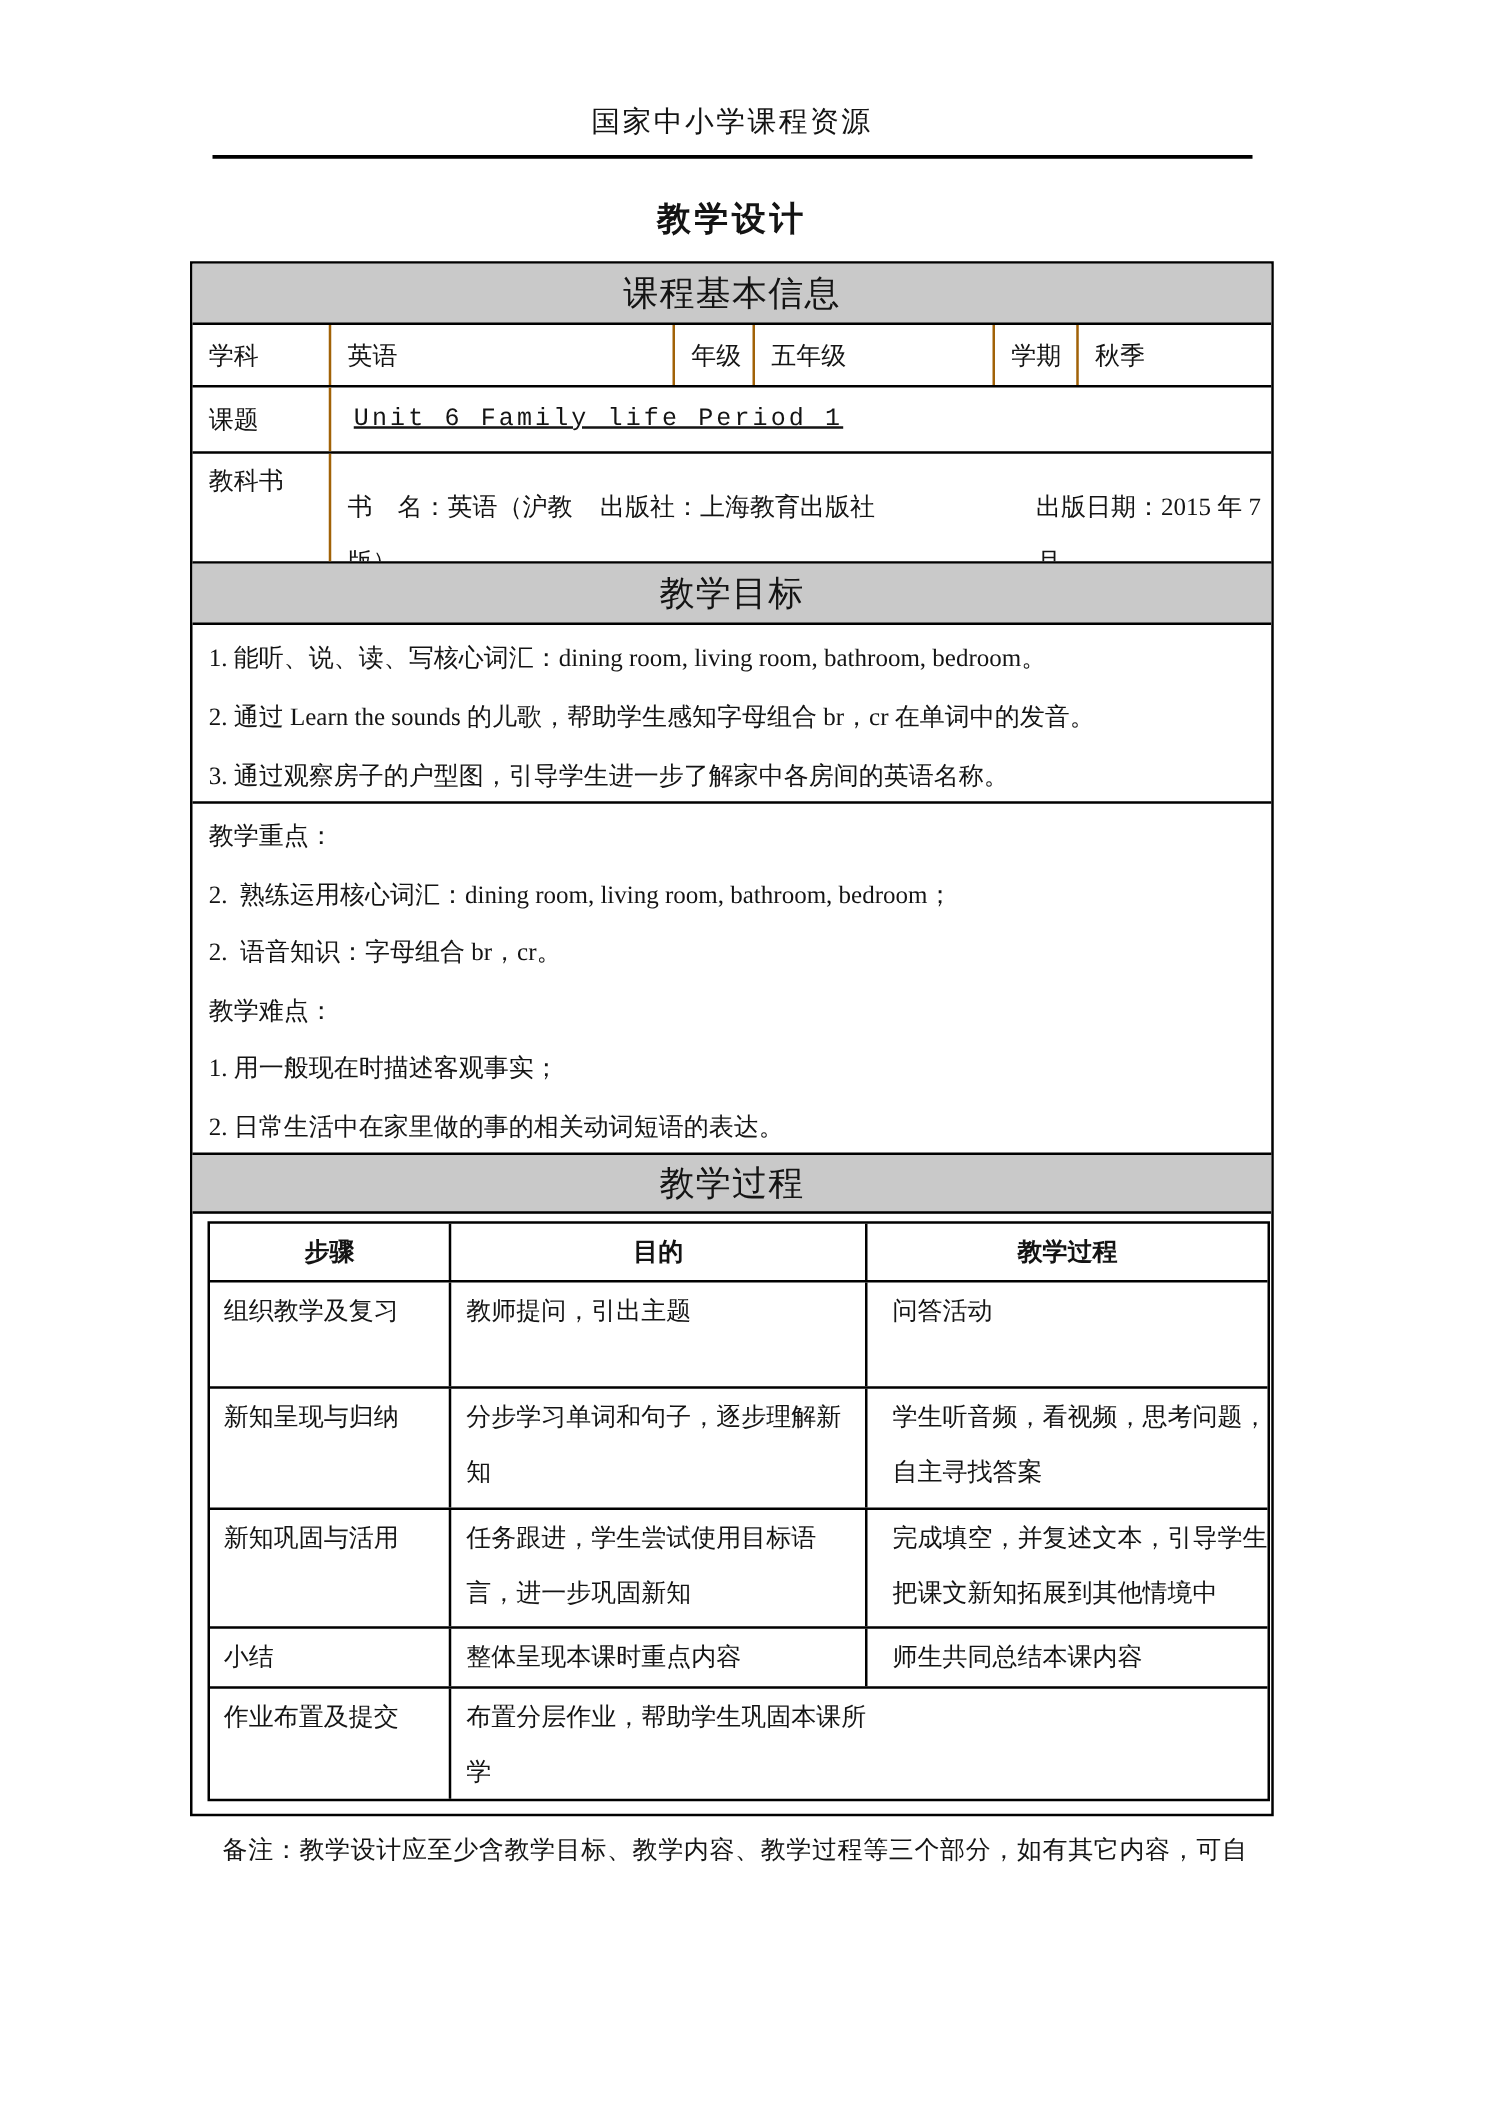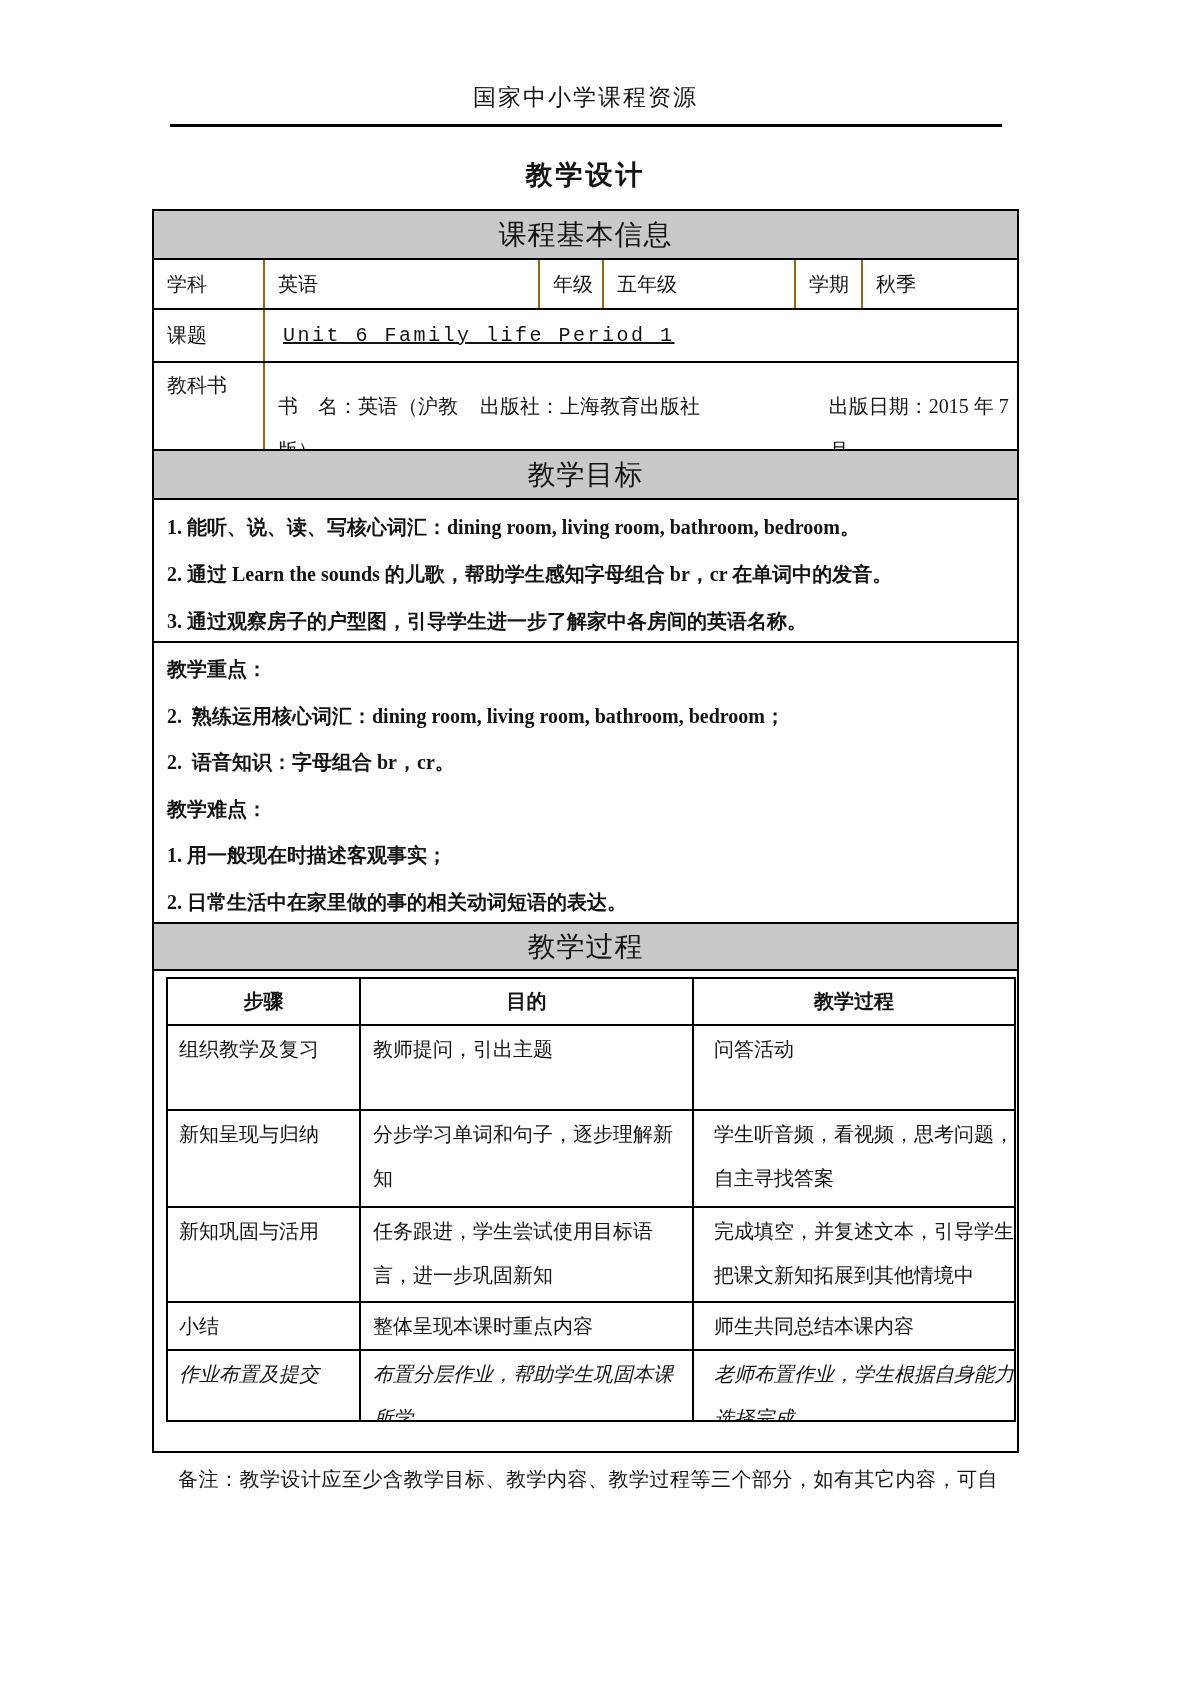--- a/index.html
+++ b/index.html
@@ -30,42 +30,42 @@
                      font-size:20px; letter-spacing:2.5px; padding-left:18px;text-decoration:underline; }
 
   .textbook-row { grid-template-columns:111px 1fr; height:88px; }
   .textbook-row .label-cell { align-items:flex-start; display:block; line-height:44px; }
   .book-cell { display:block; padding-left:16px; line-height:44px; }
   .book-line { height:44px; line-height:44px; font-size:20px; white-space:pre-wrap; }
   .pub-line { display:flex; }
   .pub { display:inline-block; width:380px; }
 
   .text-section { border-bottom:2px solid #000; overflow:hidden; padding-left:13px; padding-right:8px; }
-  .text-section p { font-size:20px; white-space:pre-wrap;font-weight:bold; }
+  .text-section p { font-size:20px; white-space:pre-wrap; }
   .goals { height:143px; padding-top:4px; }
   .goals p { line-height:47px; }
   .content-sec { height:281px; padding-top:3px; }
   .content-sec p { line-height:46.5px; }
 
   .process-cell { height:480px; padding:6px 0 0 12px; }
   .inner-table { width:850px; border:2px solid #000; }
   .itr { display:grid; grid-template-columns:193px 333px 1fr; border-bottom:2px solid #000; }
   .itr:last-child { border-bottom:none; }
   .itr .icell { border-right:2px solid #000; overflow:hidden; }
   .itr .icell:last-child { border-right:none; }
   .ihead { height:47px; }
   .ihead .icell { display:flex; align-items:center; justify-content:center;
                   font-weight:bold; font-size:20px;
                   font-family:"Liberation Sans","DejaVu Sans",sans-serif; }
   .irow .icell { display:block; line-height:44px; padding-top:1px; font-size:20px; }
   .irow .c1 { padding-left:11px; }
   .irow .c2 { padding-left:12px; padding-right:1px; }
   .irow .c3 { padding-left:20px; }
   .ir1 { height:85px; } .ir2 { height:97px; } .ir3 { height:95px; }
-  .ir4 { height:48px; } .ir5 { height:69px;font-style:italic; }
+  .ir4 { height:48px; } .ir5 { height:88px; }
 
   .note { margin:13px 0 0 26px; font-size:20px; letter-spacing:0.5px; }
 </style>
 </head>
 <body>
 
 <div class="page">
   <div class="doc">
 
     <div class="site-header">国家中小学课程资源</div>
@@ -150,21 +150,20 @@
 
           <div class="itr irow ir4">
             <div class="icell c1">小结</div>
             <div class="icell c2">整体呈现本课时重点内容</div>
             <div class="icell c3">师生共同总结本课内容</div>
           </div>
 
           <div class="itr irow ir5">
             <div class="icell c1">作业布置及提交</div>
             <div class="icell c2">布置分层作业，帮助学生巩固本课所学</div>
-            <div class="icell c3">老师布置作业，学生根据自身能力选择完成</div>
           </div>
 
         </div>
       </div>
     </div>
 
     <p class="note">备注：教学设计应至少含教学目标、教学内容、教学过程等三个部分，如有其它内容，可自</p>
   </div>
 </div>
 

